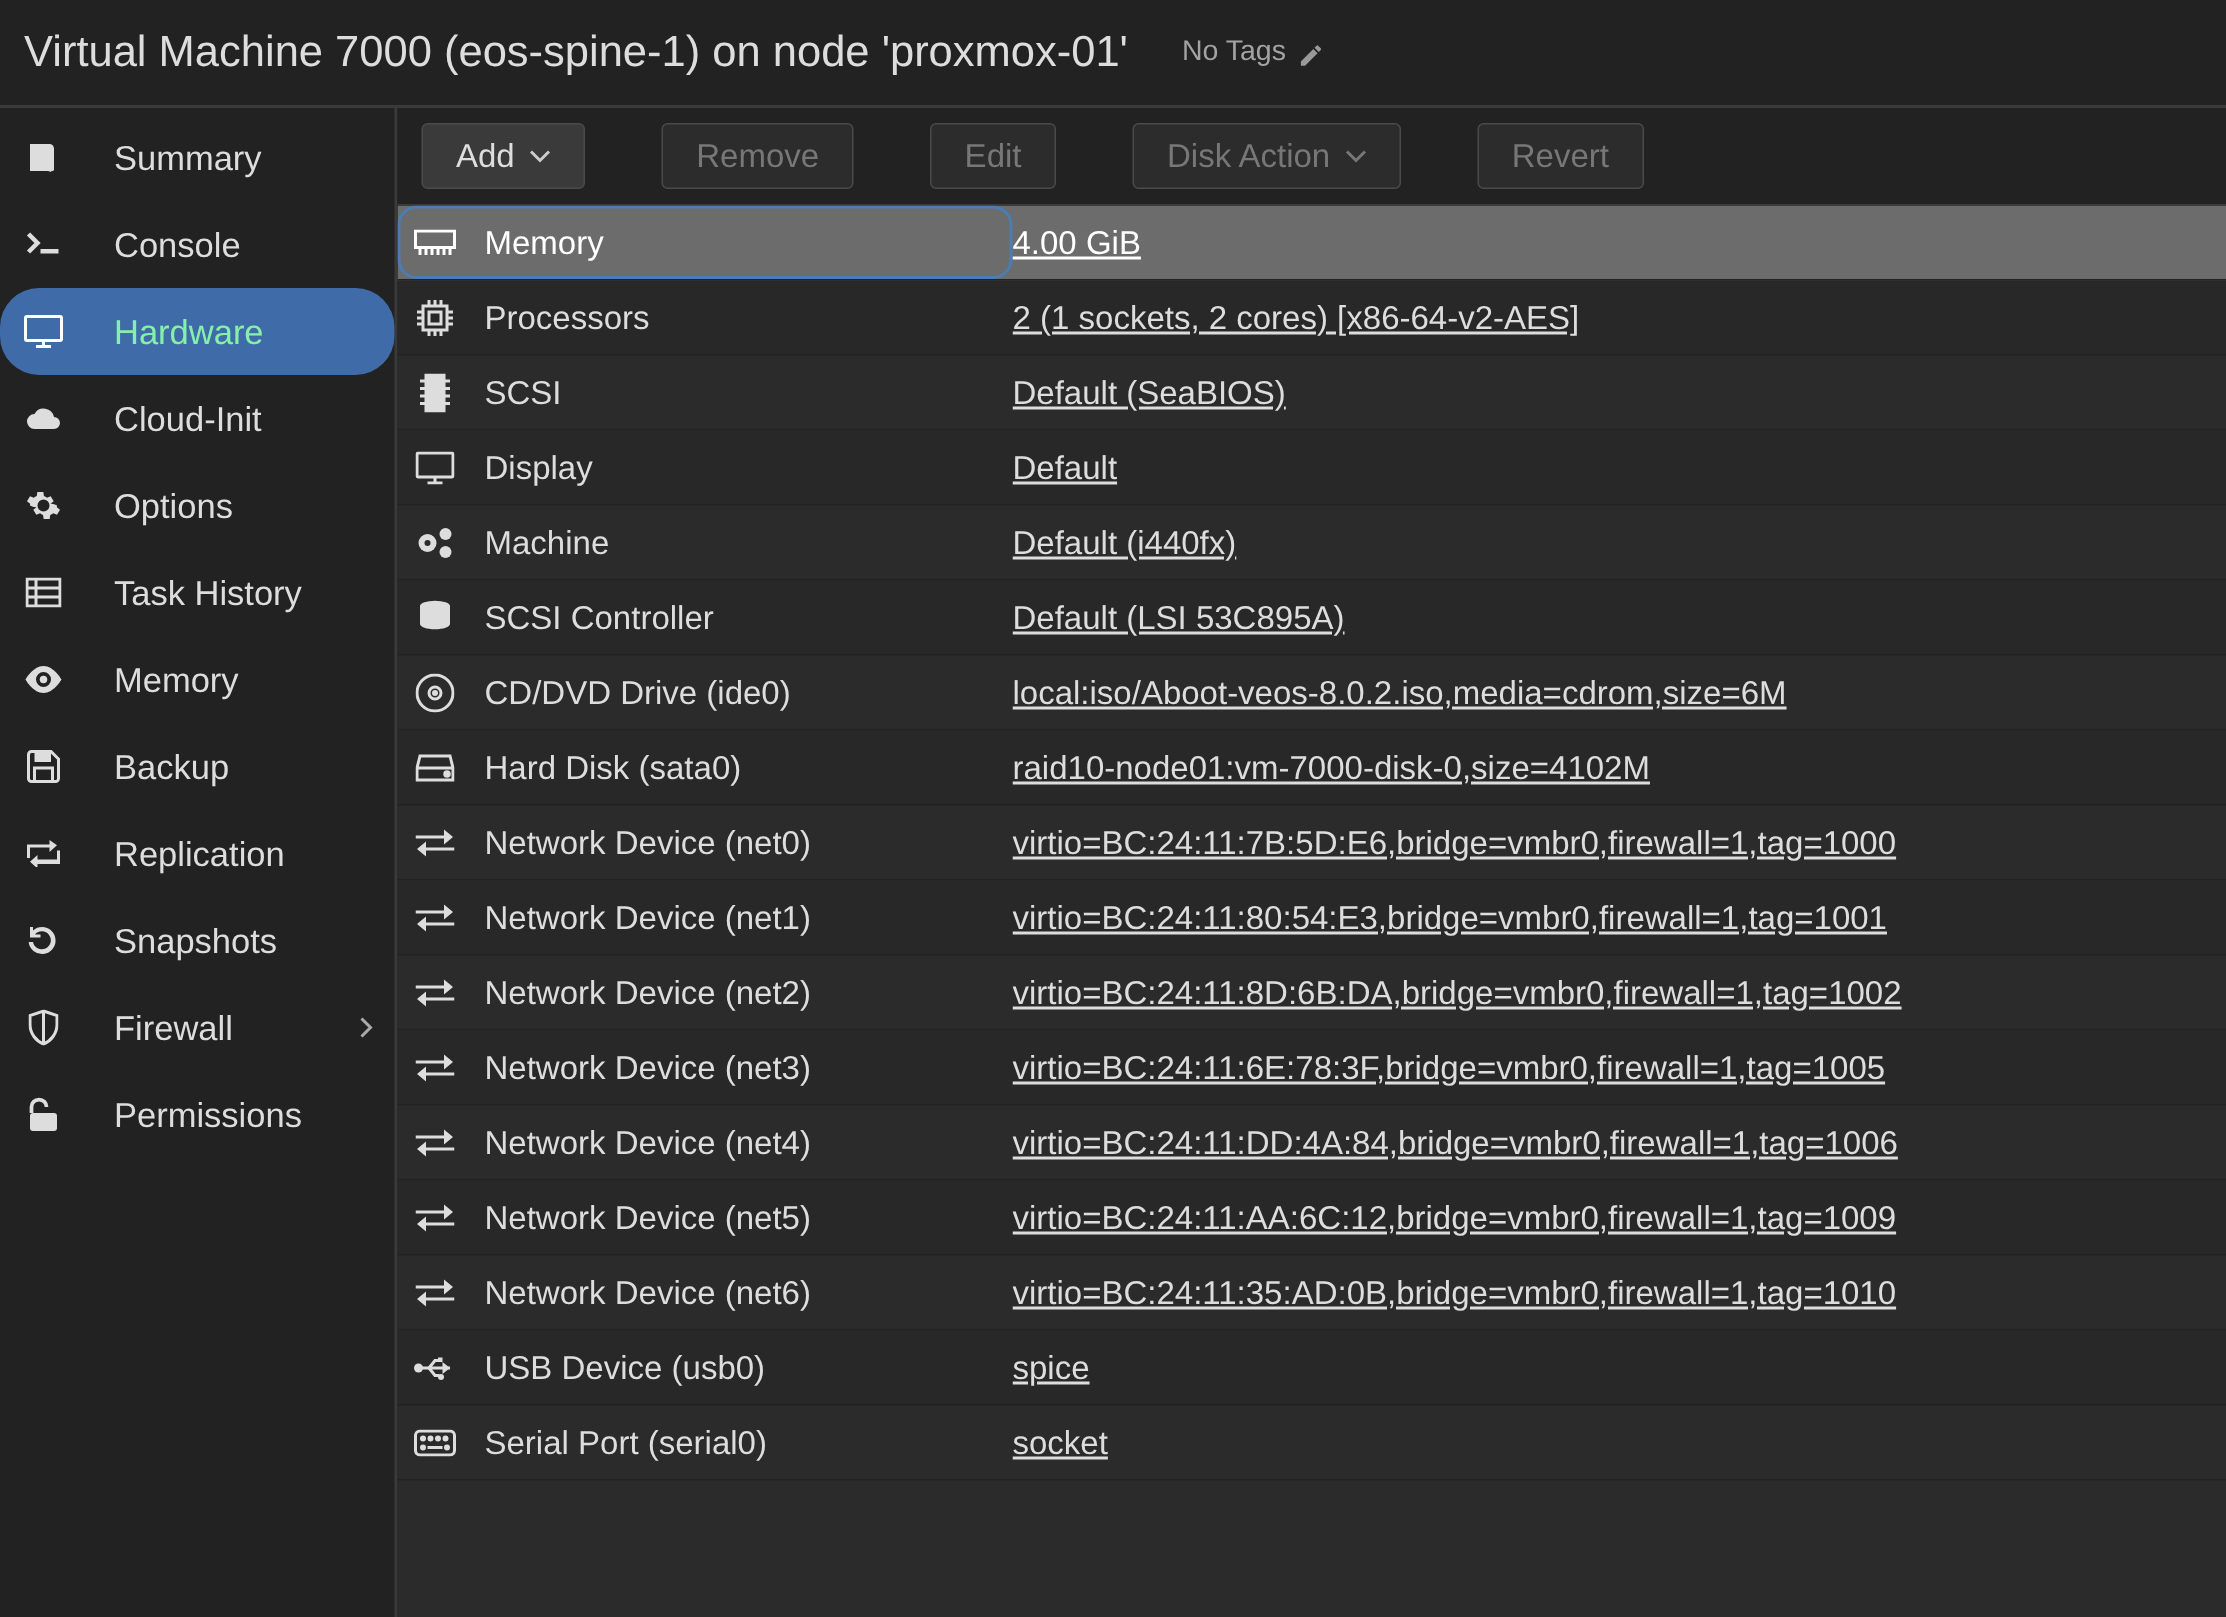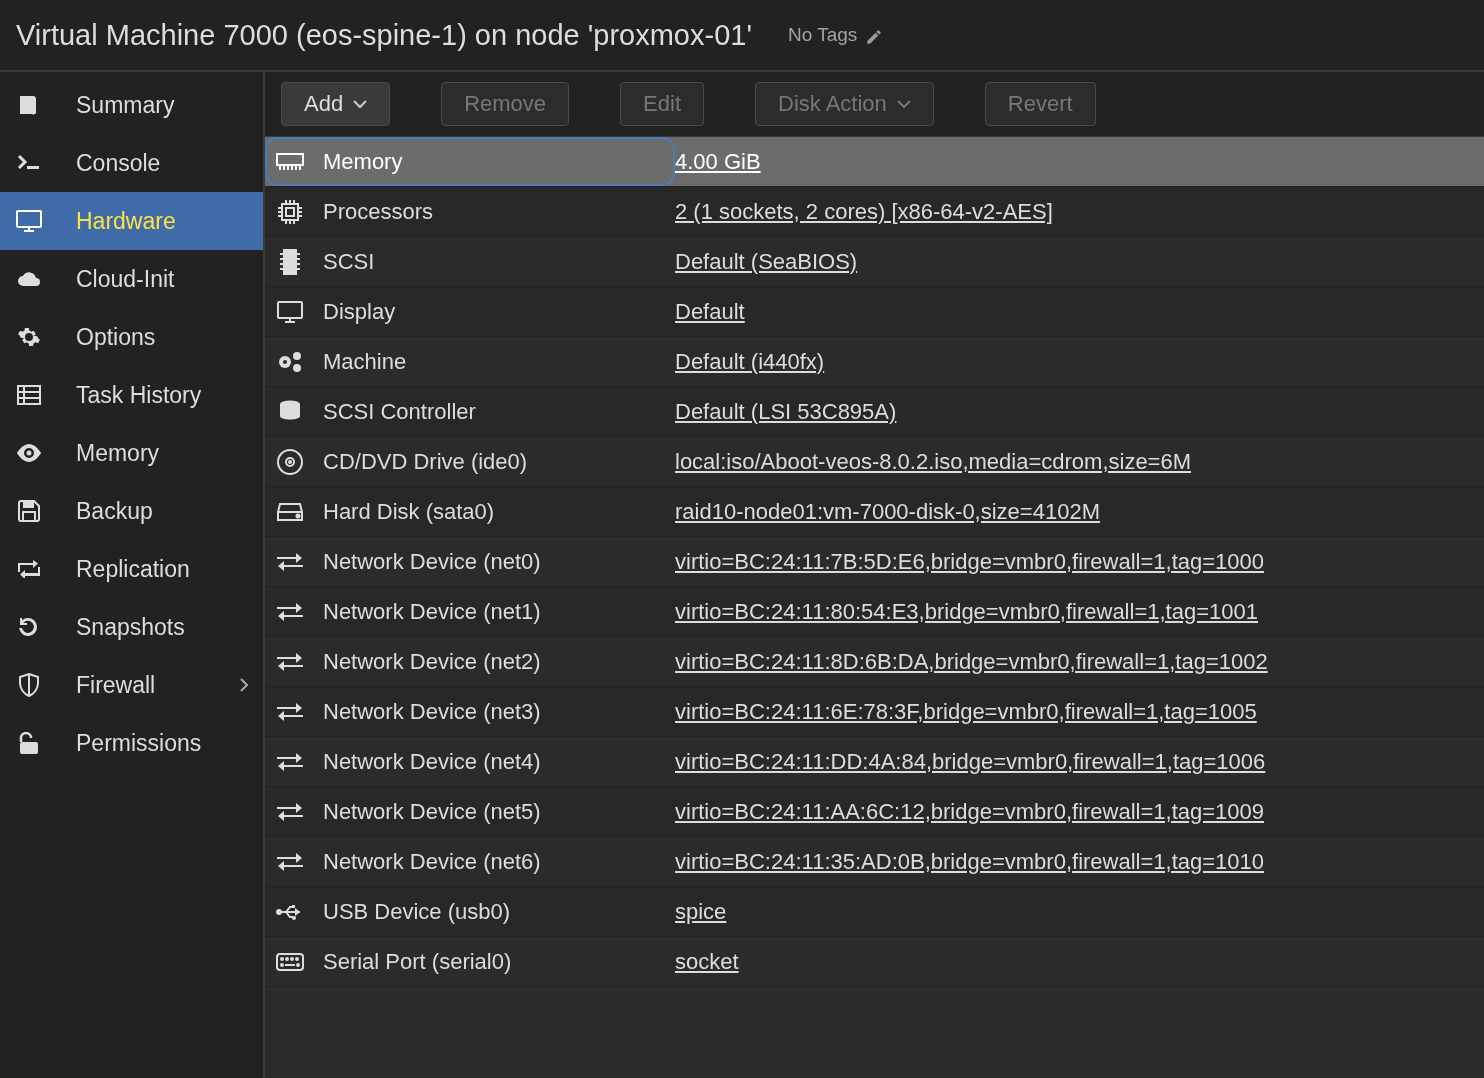--- a/index.html
+++ b/index.html
@@ -48,21 +48,22 @@
     align-items: center;
     height: 58px;
     padding: 0 14px;
     gap: 32px;
     cursor: pointer;
     color: #ddd;
     position: relative;
   }
   .sidebar-item.active {
     background: #3f6ca8;
-    color: #fde047;
+    color: #86efac;
+    border-radius: 26px;
   }
   .sidebar-item .icon {
     width: 30px;
     display: flex;
     justify-content: center;
     color: inherit;
   }
   .sidebar-item .label {
     flex: 1;
     font-size: 23px;

